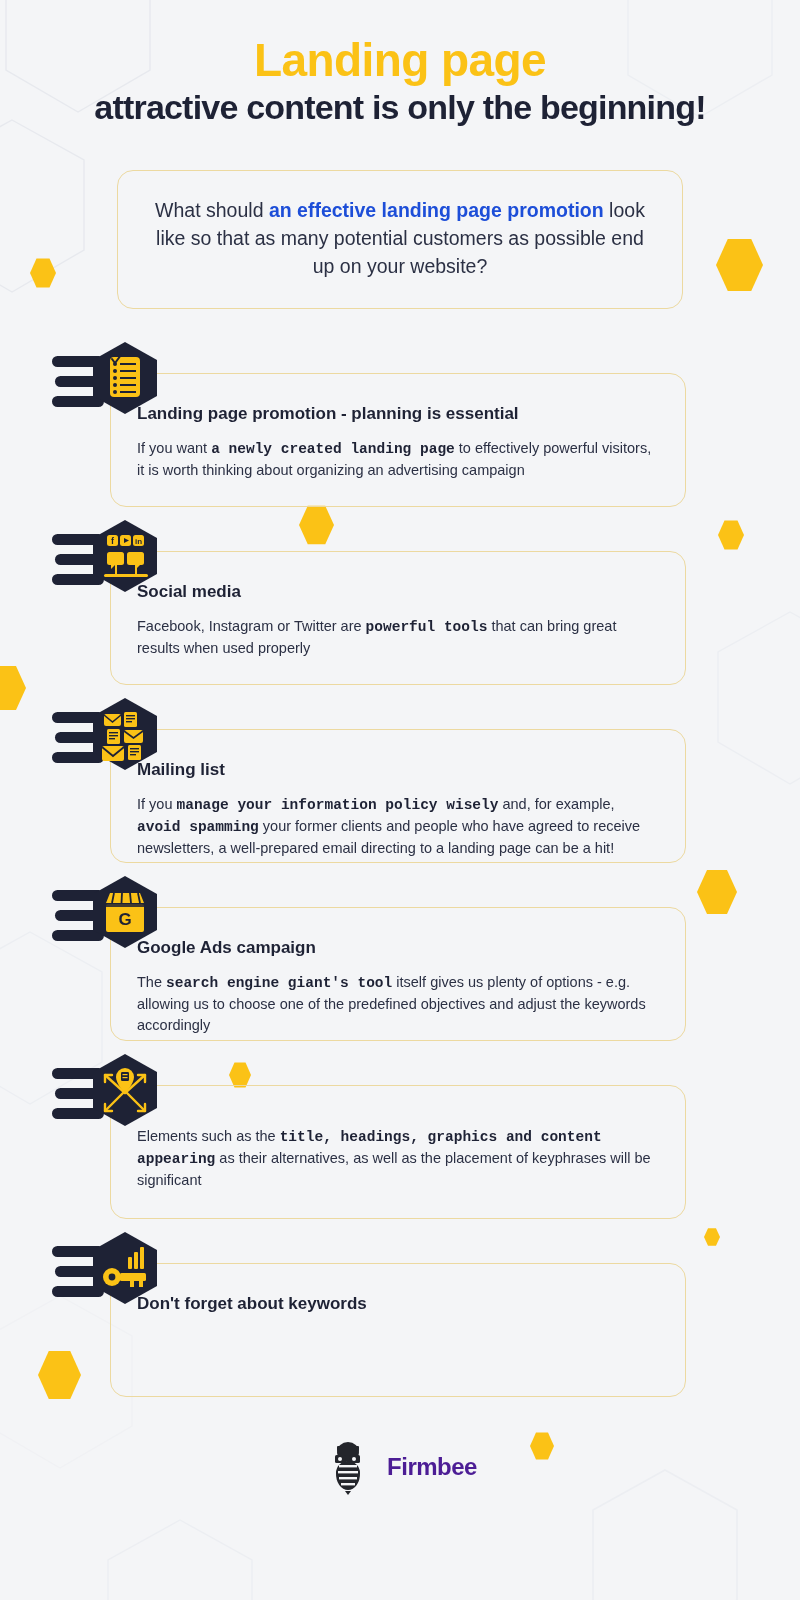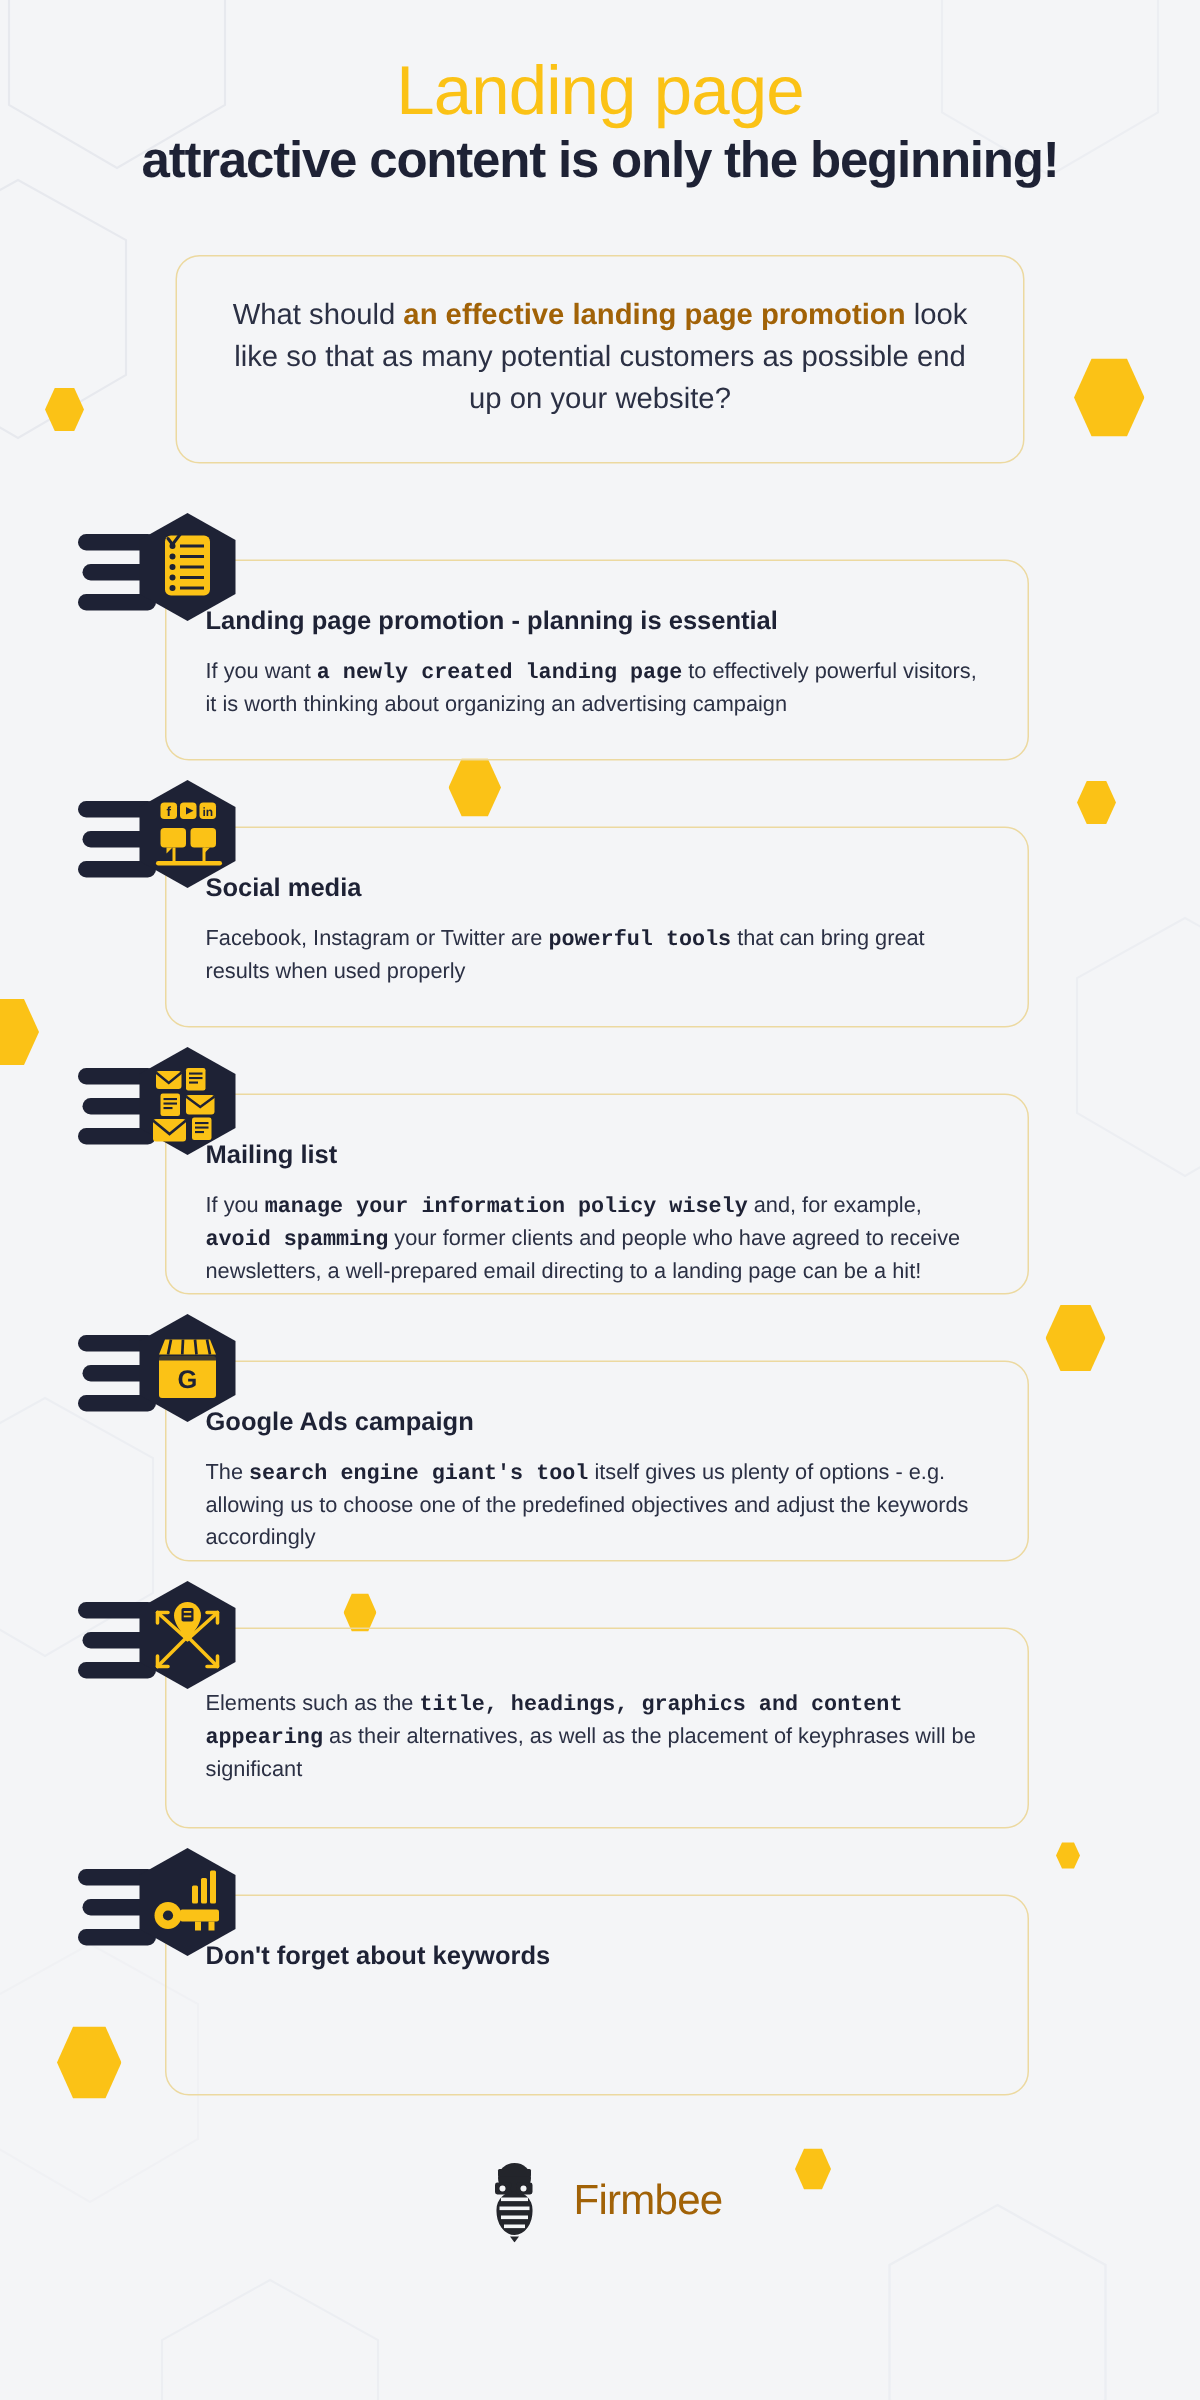--- a/index.html
+++ b/index.html
@@ -36,21 +36,21 @@
 
   
   .header {
     position: relative;
     z-index: 3;
     padding-top: 36px;
     text-align: center;
   }
   .title-main {
     font-size: 46px;
-    font-weight: normal;
+    font-weight: bold;
     color: #fbc216;
     letter-spacing: -0.6px;
     line-height: 1.05;
   }
   .title-sub {
     font-size: 34px;
     font-weight: bold;
     color: #1e2235;
     letter-spacing: -0.8px;
     line-height: 1.15;
@@ -70,21 +70,21 @@
     border-radius: 16px;
     padding: 26px 30px 28px;
     text-align: center;
     background: transparent;
   }
   .intro-text {
     font-size: 19.5px;
     color: #2b3044;
     line-height: 1.42;
   }
-  .intro-text b { font-weight: bold; color: #a16207; }
+  .intro-text b { font-weight: bold; color: #1d4ed8; }
 
   
   .cards {
     position: relative;
     z-index: 3;
     margin-top: 28px;
   }
 
   .card-row {
     position: relative;
@@ -132,23 +132,23 @@
   .footer {
     position: relative;
     z-index: 3;
     margin-top: 34px;
     display: flex;
     align-items: center;
     justify-content: center;
     gap: 14px;
   }
   .logo-name {
-    font-size: 28px;
-    font-weight: normal;
-    color: #a16207;
+    font-size: 24px;
+    font-weight: bold;
+    color: #4c1d95;
     letter-spacing: -0.5px;
   }
 </style>
 </head>
 <body>
 
 <div id="infographic">
 
   <div class="bg-layer">
 

